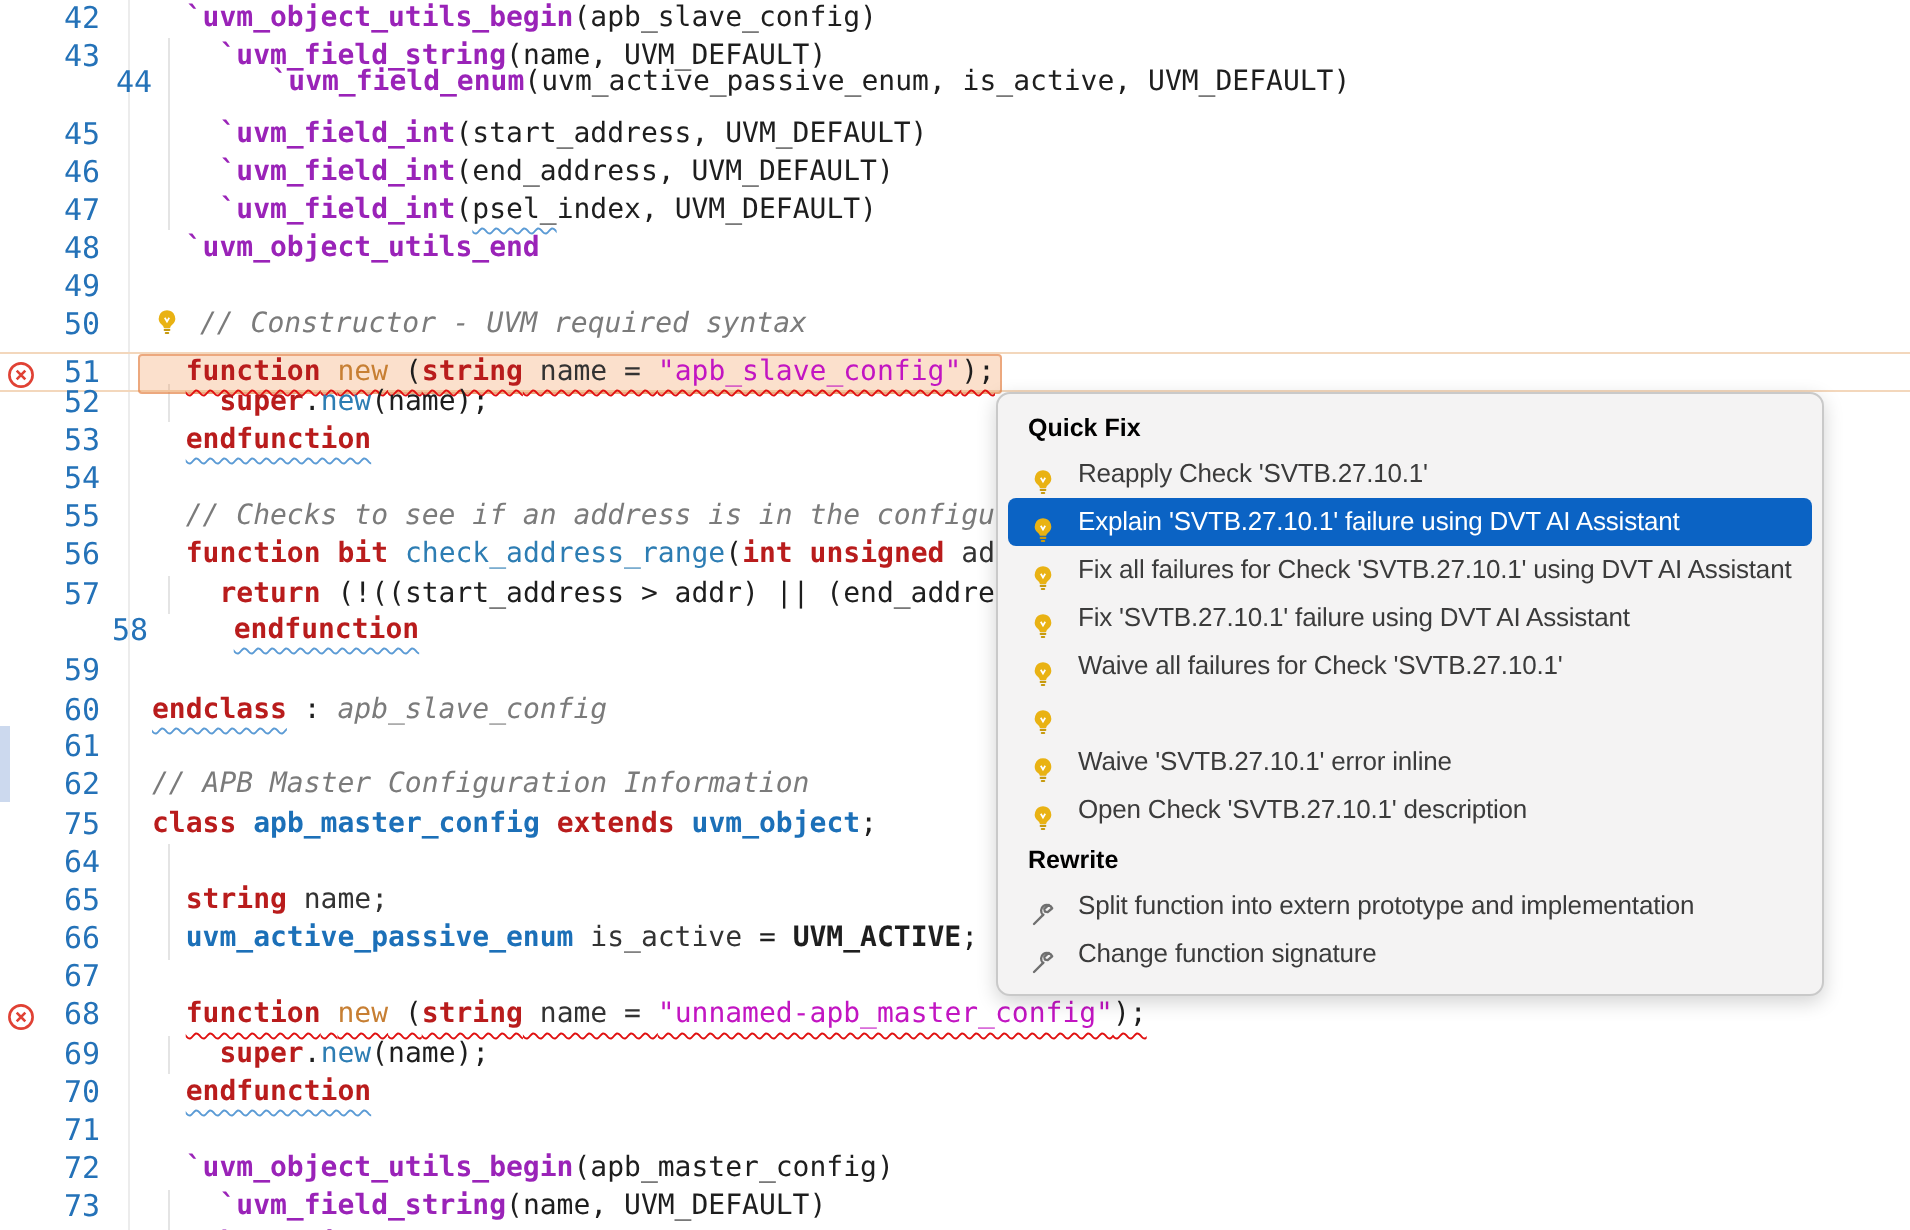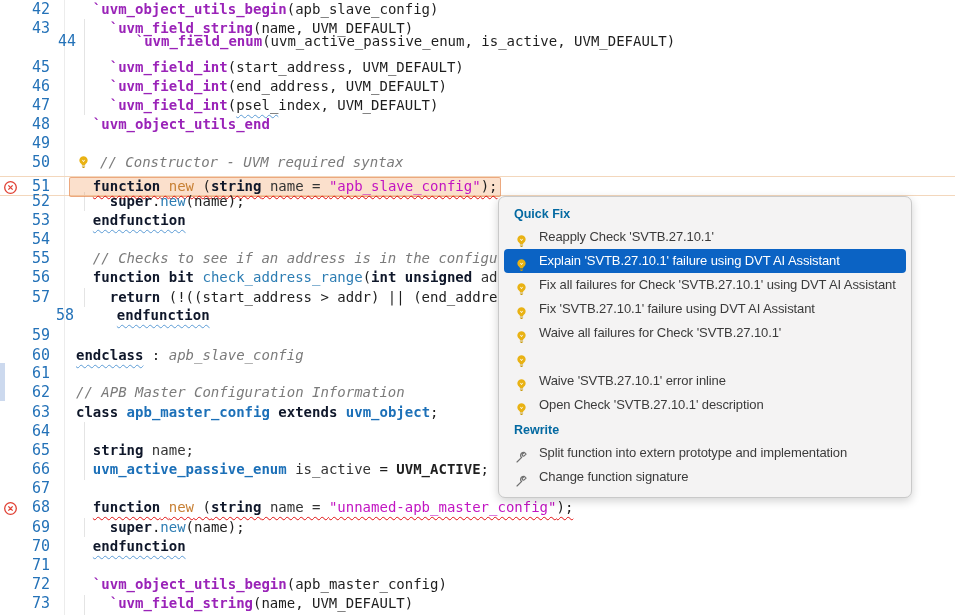--- a/index.html
+++ b/index.html
@@ -16,39 +16,39 @@
   .line.current{border-top:1px solid #f3d7bc;border-bottom:1px solid #f3d7bc;}
   .gutter{position:absolute;left:0;top:0;width:62px;height:100%;}
   .gutter svg.erricon{position:absolute;left:3px;top:2.5px;}
   .lnum{position:absolute;right:12px;top:0;color:#2472b8;font-size:15px;}
   .codetxt{position:absolute;left:76px;top:0;white-space:pre;font-size:14px;color:#1e1e1e;}
   .hlbox{position:absolute;left:-7px;top:0;width:430px;height:18px;background:rgba(242,153,85,.30);
          border:1px solid rgba(222,122,62,.55);border-radius:2px;z-index:-1;}
   .tk{position:relative;}
   .p{color:#1e1e1e;}
   .id{color:#333333;}
-  .kw{color:#0f172a;font-weight:bold;}
+  .kw{color:#b91c1c;font-weight:bold;}
   .macro{color:#9a23b8;font-weight:bold;}
   .str{color:#c215c2;}
   .type{color:#1c70b8;font-weight:bold;}
   .fn{color:#2d7db3;}
   .method{color:#2d7db3;}
   .ctor{color:#c77f33;}
   .const{color:#1e1e1e;font-weight:bold;}
   .comment,.ghost{color:#7b7b7b;font-style:italic;}
   .wavy-red{text-decoration-line:underline;text-decoration-style:wavy;text-decoration-color:#e01010;
             text-decoration-thickness:1px;text-underline-offset:3.5px;}
   .wavy-blue{text-decoration-line:underline;text-decoration-style:wavy;text-decoration-color:#5b9bd5;
              text-decoration-thickness:1px;text-underline-offset:3.5px;}
   .bulb-inline{display:inline-block;vertical-align:-3px;margin-right:9px;}
   
   #menu{position:absolute;left:498px;top:196px;width:412px;background:#f4f3f3;
         border:1px solid #c9c9c9;border-radius:7px;box-shadow:0 3px 10px rgba(0,0,0,.18);
         z-index:10;padding:6px 0 8px 0;font-family:"Liberation Sans",sans-serif;}
-  .sec-title{height:22px;line-height:22px;padding-left:15px;font-size:12.5px;font-weight:bold;color:#0369a1;}
+  .sec-title{height:22px;line-height:22px;padding-left:15px;font-size:12.5px;font-weight:bold;color:#000000;}
   .mi{height:24px;line-height:24px;margin:0 5px;padding-left:10px;border-radius:4px;
       display:flex;align-items:flex-end;font-size:13px;color:#3b3b3b;letter-spacing:-0.1px;white-space:nowrap;}
   .mi svg{flex:0 0 auto;margin-right:10px;}
   .mi.selected{background:#0b63c4;color:#ffffff;}
 </style>
 </head>
 <body>
 
 <div id="editor">
   <div class="vguide" style="left:64px;top:0;height:615px;"></div>
@@ -190,21 +190,21 @@
         <div class="codetxt"></div>
       </div>
       <div class="line" style="top: 383.4px;">
         <div class="gutter">
           <span class="lnum">62</span>
         </div>
         <div class="codetxt"><span class="tk comment">// APB Master Configuration Information</span></div>
       </div>
       <div class="line" style="top: 402.57px;">
         <div class="gutter">
-          <span class="lnum">63</span>
+          <span class="lnum">75</span>
         </div>
         <div class="codetxt"><span class="tk kw">class</span><span class="tk p"> </span><span class="tk type">apb_master_config</span><span class="tk p"> </span><span class="tk kw">extends</span><span class="tk p"> </span><span class="tk type">uvm_object</span><span class="tk p">;</span></div>
       </div>
       <div class="line" style="top: 421.74px;">
         <div class="gutter">
           <span class="lnum">64</span>
         </div>
         <div class="codetxt"></div>
       </div>
       <div class="line" style="top: 440.91px;">

